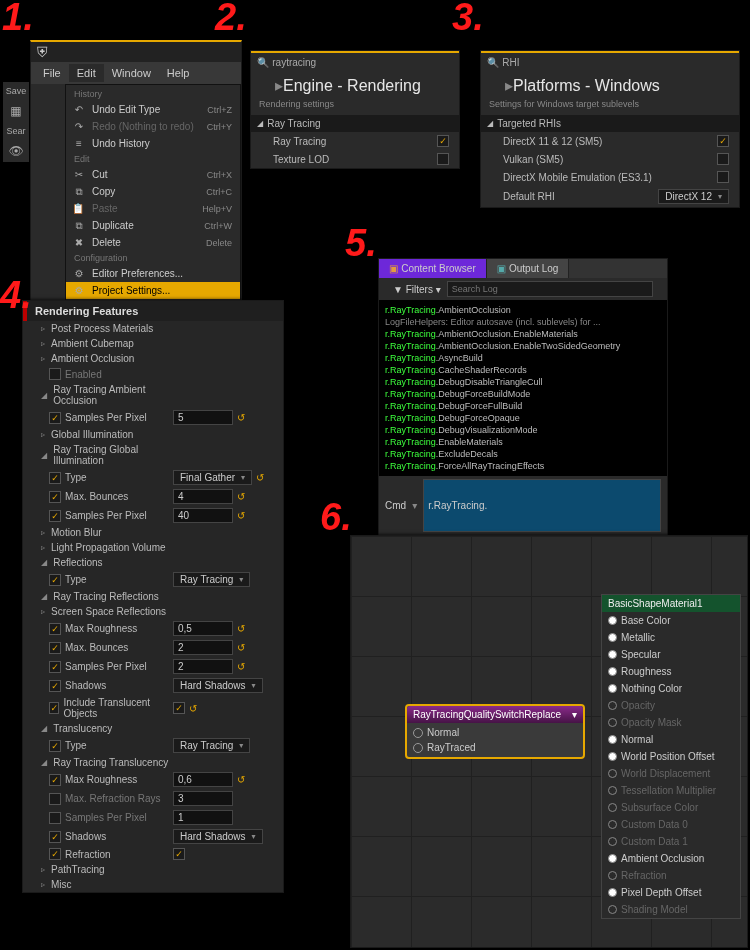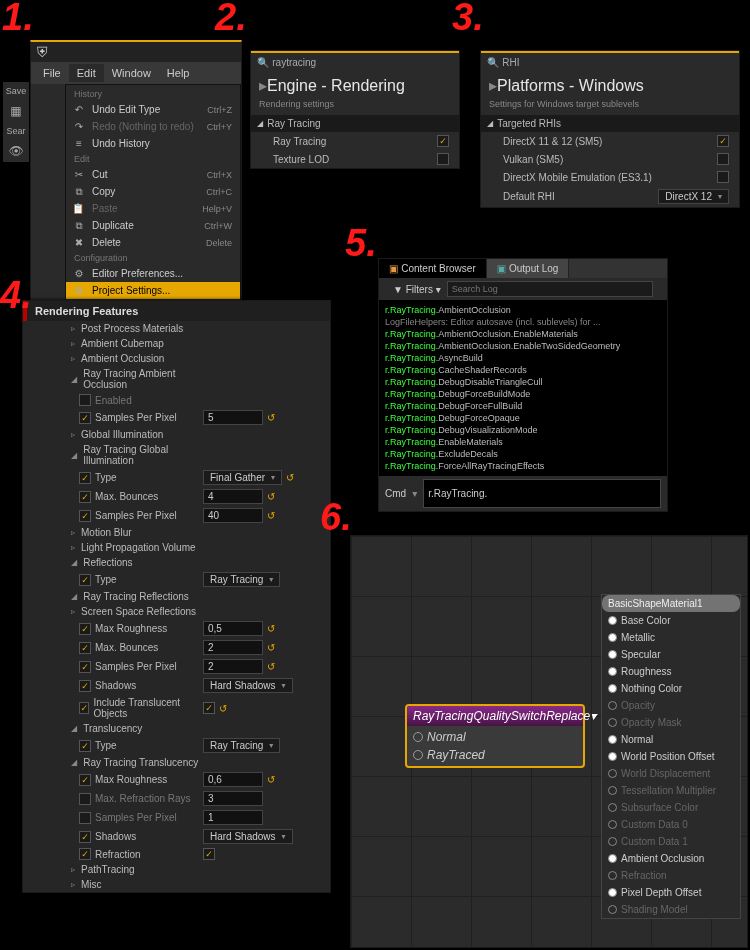--- a/index.html
+++ b/index.html
@@ -24,71 +24,71 @@
   .mi .ico { position:absolute; left:6px; width:14px; text-align:center; color:#aaa;}
   .mi.highlight { background:#e6a800; color:#000;}
   .grp { padding:2px 8px; color:#777; font-size:9px;}
   .side-strip { position:absolute; left:-28px; top:40px; width:26px; background:#2a2a2a; padding:4px 2px; display:flex; flex-direction:column; gap:8px; align-items:center;}
   .side-strip span { font-size:12px; color:#aaa;}
 
   
   #p2 { left: 250px; top: 50px; width: 210px; }
   .yellow-top { height:2px; background:#e6a800;}
   .search-row { padding:4px 6px; color:#aaa; font-size:10px;}
-  .title-big { padding:4px 8px; font-size:16px; color:#e6e6e6;}
+  .title-big { padding:4px 24px; font-size:16px; color:#e6e6e6;}
   .sub { padding:0 8px 6px; font-size:9px; color:#888;}
   .row { display:flex; align-items:center; padding:3px 10px 3px 22px; font-size:10px; justify-content:space-between;}
   .row label { color:#bbb;}
   .cb { width:12px; height:12px; border:1px solid #555; background:#1a1a1a; display:inline-flex; align-items:center; justify-content:center; font-size:9px; color:#e6a800;}
   .cb.on::after { content:"✓";}
 
   
   #p3 { left: 480px; top: 50px; width: 260px;}
   .combo { background:#1a1a1a; border:1px solid #444; padding:1px 6px; font-size:10px; color:#ccc; display:inline-flex; align-items:center; gap:6px;}
   .combo::after { content:"▾"; font-size:8px; color:#888;}
 
   
-  #p4 { left: 22px; top: 300px; width: 309px; background:#262626;}
+  #p4 { left: 22px; top: 300px; width: 262px; background:#262626;}
   #p4 .cat { background:#1f1f1f; color:#ddd; padding:4px 8px; font-size:11px; font-weight:bold; border-left:4px solid #b00;}
-  .prow { display:flex; align-items:center; padding:2px 6px 2px 18px; font-size:10px; gap:6px;margin-left:30px;}
+  .prow { display:flex; align-items:center; padding:2px 6px 2px 18px; font-size:10px; gap:6px;}
   .prow .lab { flex:0 0 118px; color:#bbb; display:flex; align-items:center; gap:4px;}
   .prow .val { flex:1; display:flex; align-items:center; gap:4px;}
   .prow .tri { color:#888; font-size:8px;}
   .prow.sub1 { padding-left:26px;}
   .prow.collapsed .tri::before { content:"▹";}
   .prow.expanded .tri::before { content:"◢";}
   .spin { background:#111; border:1px solid #444; color:#ccc; width:60px; padding:1px 4px; font-size:10px;}
   .reset { color:#e6a800; font-size:10px;}
 
   
   #p5 { left: 378px; top: 258px; width: 290px; background:#1e1e1e;}
   .tabs { display:flex; background:#333;}
-  .tab { padding:4px 10px; font-size:10px; color:#ccc; background:#000000; border-right:1px solid #222;}
+  .tab { padding:4px 10px; font-size:10px; color:#ccc; background:#6d28d9; border-right:1px solid #222;}
   .tab.active { background:#444;}
   .filters { display:flex; gap:6px; padding:3px 14px; background:#2a2a2a; align-items:center;}
   .filters input { flex:1; background:#1a1a1a; border:1px solid #444; color:#888; font-size:9px; padding:2px 4px;}
   .console { background:#000; padding:4px 6px; font-family: Consolas, monospace; font-size:9px; line-height:12px; max-height:180px; overflow:hidden;}
   .console .ln { white-space:nowrap;}
   .console .cvar { color:#3dff3d;}
   .console .rest { color:#bcbcbc;}
   .cmdrow { display:flex; background:#2a2a2a; padding:3px 6px; gap:6px; align-items:center;}
-  .cmdrow input { flex:1; background:#000000; border:1px solid #444; color:#ccc; font-size:10px; padding:8px 4px;}
+  .cmdrow input { flex:1; background:#0c4a6e; border:1px solid #444; color:#ccc; font-size:10px; padding:20px 4px;}
 
   
   #p6 { left: 350px; top: 535px; width: 398px; height: 413px; background:#2b2b2b;
         background-image: linear-gradient(#202020 1px, transparent 1px),
                           linear-gradient(90deg, #202020 1px, transparent 1px);
         background-size: 60px 60px; }
-  .node { position:absolute; background:#3a3a3a; border:2px solid #e6a800; border-radius:4px; font-size:12px;font-style:italic;}
+  .node { position:absolute; background:#3a3a3a; border:2px solid #e6a800; border-radius:4px; font-size:10px;}
   .node .nhdr { background: linear-gradient(#8a2a8a,#461346); color:#fff; padding:3px 6px; display:flex; justify-content:space-between; align-items:center; border-radius:3px 3px 0 0;}
   .node .nbody { padding:4px 6px; display:flex; flex-direction:column; gap:4px;}
   .pin { display:flex; align-items:center; gap:4px; color:#ccc;}
   .pin::before { content:""; width:8px; height:8px; border:1px solid #999; border-radius:50%;}
   .matnode { position:absolute; right:6px; top:58px; width:140px; background:#2a2a2a; border:1px solid #444; font-size:10px;}
-  .matnode .mh { background:#737373; color:#eee; padding:3px 6px;border-radius:7px;}
+  .matnode .mh { background:#14532d; color:#eee; padding:3px 6px;}
   .matnode .mp { padding:3px 6px; display:flex; align-items:center; gap:4px;}
   .matnode .mp::before { content:""; width:7px; height:7px; border-radius:50%; border:1px solid #888;}
   .matnode .mp.on::before { background:#fff;}
   .matnode .mp.off { color:#666;}
 </style>
 </head>
 <body>
 
 <div class="num" style="left:2px; top:-4px">1</div>
 <div class="num" style="left:215px; top:-4px">2</div>
@@ -222,29 +222,29 @@
       <span class="lab">Post Process Materials</span>
     </div>
   <div class="prow collapsed">
       <span class="tri"></span>
       <span class="lab">Ambient Cubemap</span>
     </div>
   <div class="prow collapsed">
       <span class="tri"></span>
       <span class="lab">Ambient Occlusion</span>
     </div>
-  <div class="prow expanded">
-      <span class="tri"></span>
-      <span class="lab">Ray Tracing Ambient Occlusion</span>
-    </div>
   <div class="prow sub1">
       <span class="lab" style="color:#777">
         <span class="cb"></span>
         <span>Enabled</span>
       </span>
+    </div>
+  <div class="prow expanded">
+      <span class="tri"></span>
+      <span class="lab">Ray Tracing Ambient Occlusion</span>
     </div>
   <div class="prow sub1">
       <span class="lab">
         <span class="cb on"></span>
         <span>Samples Per Pixel</span>
       </span>
       <span class="val">
         <input class="spin" value="5" style="">
         <span class="reset">↺</span>
       </span>

